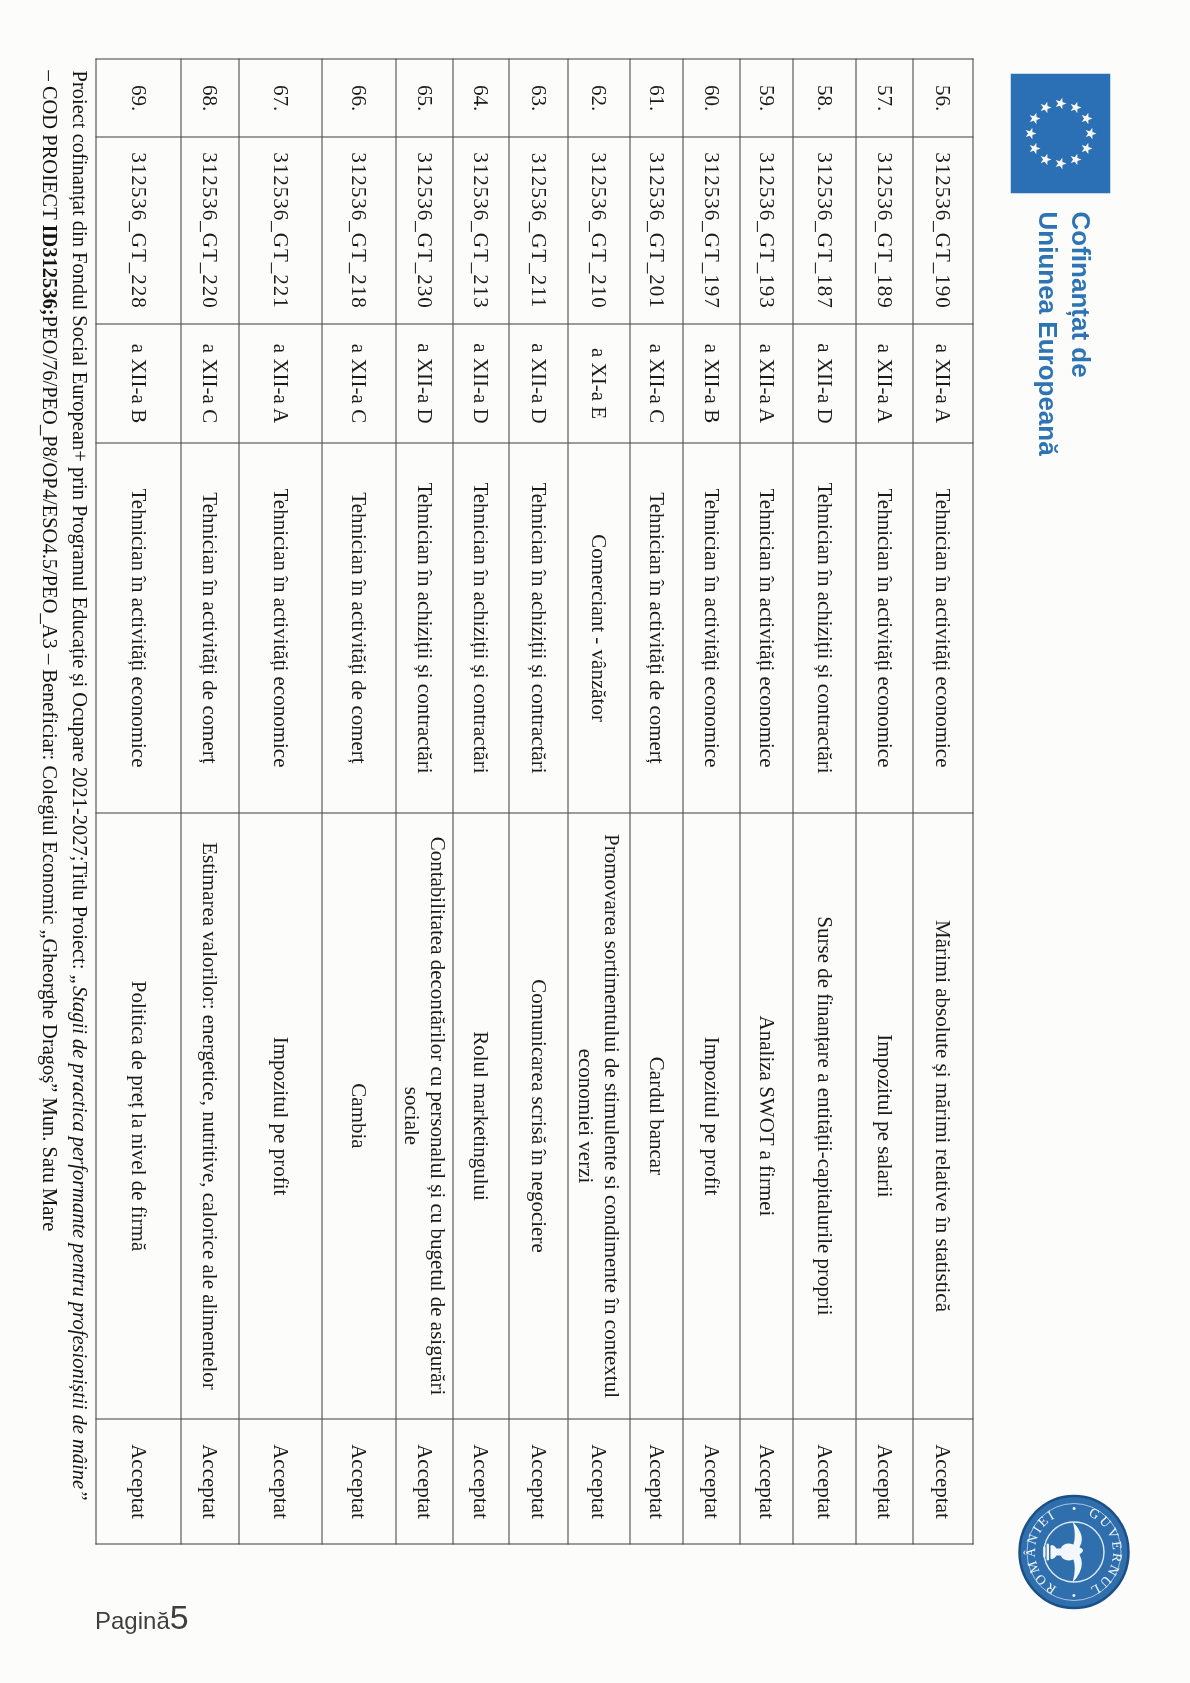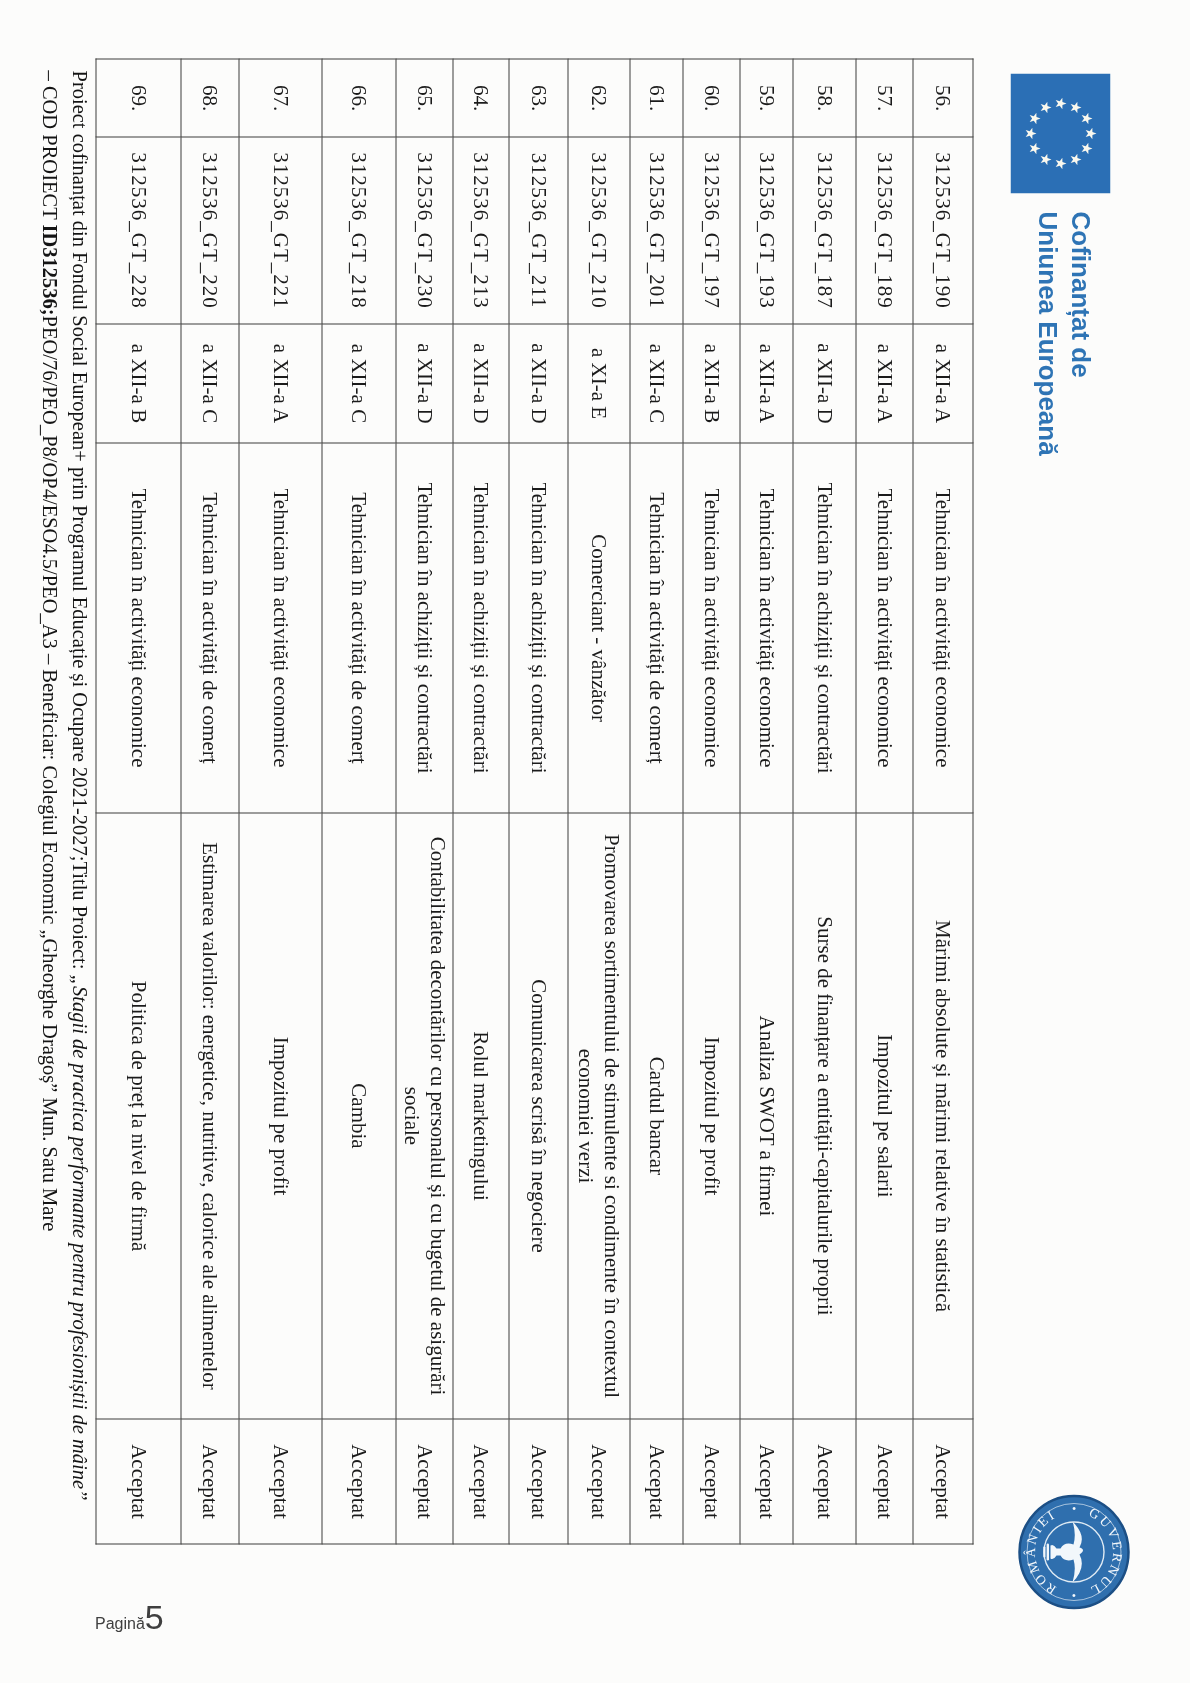--- a/index.html
+++ b/index.html
@@ -37,21 +37,21 @@
     position:absolute;left:70px;top:1096px;width:1545px;
     font-size:20.5px;line-height:30px;color:#141414;white-space:nowrap;
   }
   .footer .t-italic{font-style:italic;}
   .footer .t-bold{font-weight:bold;}
   .page-number{
     position:absolute;left:95px;top:1598px;
     font-family:"Liberation Sans", sans-serif;color:#3f3f3f;
     white-space:nowrap;
   }
-  .page-number .pn-label{font-size:16px;}
+  .page-number .pn-label{font-size:24px;}
   .page-number .pn-num{font-size:34px;font-weight:300;}
 </style>
 </head>
 <body>
 
 <div class="page">
 
   <div class="landscape">
 
     <svg class="eu-flag" viewBox="0 0 120 100" xmlns="http://www.w3.org/2000/svg">

